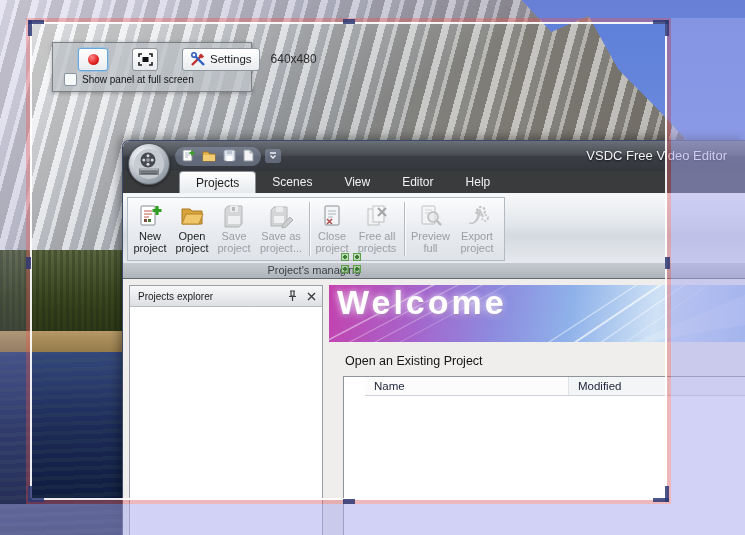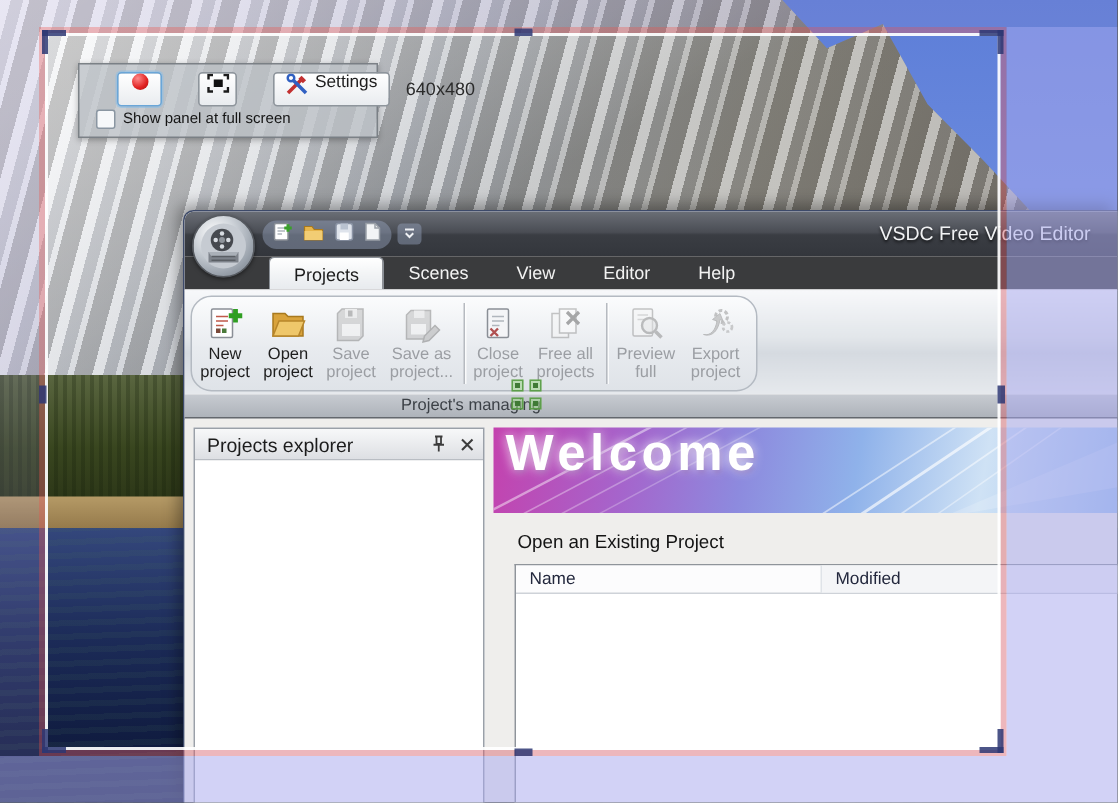--- a/index.html
+++ b/index.html
@@ -42,57 +42,57 @@
   .qat-more{position:absolute;left:142px;top:8px;width:16px;height:14px;border-radius:3px;
     background:rgba(150,165,190,.45);display:flex;align-items:center;justify-content:center;}
   .tabrow{position:absolute;left:0;top:30px;right:0;height:22px;background:#3a3b3d;}
   .tabs{position:absolute;left:56px;top:0;height:22px;display:flex;}
   .tab{padding:4px 16px 0 16px;font-size:12px;color:#f2f2f2;height:22px;}
   .tab.active{background:linear-gradient(180deg,#ffffff 0%,#f0f2f4 60%,#e7eaee 100%);
     color:#1c1c1c;border-radius:4px 4px 0 0;border:1px solid #8a8f96;border-bottom:none;}
   .ribbon{position:absolute;left:0;top:52px;right:0;height:70px;
     border-top:1px solid rgba(255,255,255,.55);
     background:linear-gradient(180deg,#f7f8fa 0%,#e2e6ea 45%,#d5dae0 60%,#e6e9ed 100%);}
-  .rgroup{position:absolute;left:4px;top:3px;width:378px;height:64px;border-radius:14px;
+  .rgroup{position:absolute;left:4px;top:3px;width:378px;height:64px;border-radius:0;
     border:1px solid #b4bac2;background:linear-gradient(180deg,#fbfcfd 0%,#e8ebef 55%,#dfe3e8 100%);
     display:flex;align-items:stretch;padding:2px 1px;}
   .rbtn{width:42px;display:flex;flex-direction:column;align-items:center;justify-content:flex-start;
     padding-top:2px;border-radius:3px;}
   .rbtn .ric{height:28px;display:flex;align-items:center;justify-content:center;}
   .rbtn .rlb{font-size:11px;line-height:1.12;text-align:center;color:#1e1e1e;}
   .rbtn.dis .rlb{color:#9b9ea3;}
   .rbtn.dis .ric{filter:grayscale(1) opacity(.5);}
   .rsep{width:1px;background:#b6bac0;box-shadow:1px 0 0 rgba(255,255,255,.8);margin:2px 2px;}
   .groupbar{position:absolute;left:0;top:122px;right:0;height:16px;
     background:linear-gradient(180deg,#c7cbd1 0%,#aeb3ba 100%);border-bottom:1px solid #63676d;}
   .groupbar span{position:absolute;left:0;width:382px;top:1px;text-align:center;
     font-size:11px;color:#3c4147;}
   .content{position:absolute;left:0;top:139px;right:0;bottom:0;background:#efeeec;}
 
   
   .explorer{position:absolute;left:6px;top:5px;width:194px;bottom:0;
     border:1px solid #9aa0a8;background:#fff;}
   .exp-head{height:21px;background:linear-gradient(180deg,#f7f8f9 0%,#dddfe3 100%);
     border-bottom:1px solid #b9bdc3;display:flex;align-items:center;}
-  .exp-title{font-size:13px;color:#1c1c1c;padding-left:8px;flex:1;}
+  .exp-title{font-size:10px;color:#1c1c1c;padding-left:8px;flex:1;}
   .exp-ico{width:16px;height:15px;display:flex;align-items:center;justify-content:center;margin-right:3px;}
 
   
   .main{position:absolute;left:206px;top:5px;right:0;bottom:0;}
   .banner{position:relative;height:57px;overflow:hidden;
     background:linear-gradient(100deg,#c442ae 0%,#a565cc 22%,#8d8ade 40%,#8fb2ea 58%,#cfe2f5 78%,#9ec2ee 100%);}
   .banner svg{position:absolute;inset:0;}
   .w-title{position:absolute;left:8px;top:-2px;font-size:34px;font-weight:bold;color:#fff;
     letter-spacing:3px;text-shadow:0 0 7px rgba(255,255,255,.85),1px 2px 3px rgba(110,60,140,.35);}
   .w-sub{position:absolute;left:74px;top:33px;font-size:16px;font-weight:bold;color:#fdfdfd;
     letter-spacing:1px;text-shadow:0 0 5px rgba(255,255,255,.7);}
   .sect-label{margin:12px 0 0 16px;font-size:12.5px;color:#141414;}
   .ptable{position:absolute;left:14px;top:91px;right:0;bottom:-2px;background:#fff;
     border:1px solid #8f949a;border-right:none;}
-  .thead{display:flex;height:19px;background:#fcfcfd;border-bottom:1px solid #ced2d8;}
+  .thead{display:flex;height:19px;background:#fcfcfd;border-bottom:1px solid #ced2d8;margin-left:21px;}
   .th{font-size:11.5px;color:#23283d;padding:3px 0 0 9px;border-right:1px solid #dfe3e8;}
   .th.c1{width:204px;} .th.c2{width:105px;} .th.c3{flex:1;border-right:none;background:#f4f5f7;}
 
   
   .dim{position:absolute;background:rgba(168,168,238,.52);z-index:20;}
   .dim.weak{background:rgba(150,140,205,.18);}
   .reg-red{position:absolute;left:26px;top:18px;width:645px;height:486px;
     border:4px solid rgba(214,96,106,.45);z-index:21;}
   .reg-white{position:absolute;left:30px;top:22px;width:637px;height:478px;
     border:2px solid rgba(255,255,255,.92);z-index:21;}
@@ -100,21 +100,21 @@
   .ghnd{position:absolute;left:341px;top:253px;width:20px;height:20px;z-index:22;}
   .ghnd i{position:absolute;width:8px;height:8px;border:1px solid rgba(80,150,60,.85);
     background:radial-gradient(circle 2px at 50% 50%,#3f7a35 0 2px,rgba(155,212,135,.55) 2px);}
 
   
   .recpanel{position:absolute;left:52px;top:42px;width:200px;height:50px;z-index:30;
     background:rgba(188,193,199,.78);border:1px solid rgba(110,116,122,.85);
     box-shadow:0 1px 4px rgba(0,0,0,.3);}
   .rp-row1{position:absolute;left:5px;top:4px;height:24px;display:flex;align-items:center;gap:4px;}
   .rp-btn{height:23px;background:linear-gradient(180deg,#ffffff,#e9ecef);border:1px solid #8e959c;
-    border-radius:3px;display:flex;justify-content:center;margin-left:20px;}
+    border-radius:3px;display:flex;align-items:center;justify-content:center;margin-left:20px;}
   .rp-rec{width:30px;border:1px solid #6aa6d8;box-shadow:0 0 0 1px rgba(140,190,230,.6);}
   .rp-dot{width:11px;height:11px;border-radius:50%;
     background:radial-gradient(circle at 35% 30%,#ff8a8a,#e02020 60%,#a01010);}
   .rp-reg{width:26px;}
   .rp-set{padding:0 7px;gap:4px;}
   .rp-set span{font-size:11.5px;color:#1d1d1d;}
   .rp-res{font-size:12px;color:#2b2b2b;margin-left:7px;}
   .rp-row2{position:absolute;left:11px;top:30px;display:flex;align-items:center;gap:5px;}
   .rp-chk{width:13px;height:13px;background:#f6f8fa;border:1px solid #8a96a2;border-radius:2px;}
   .rp-lbl{font-size:10px;color:#141414;}

